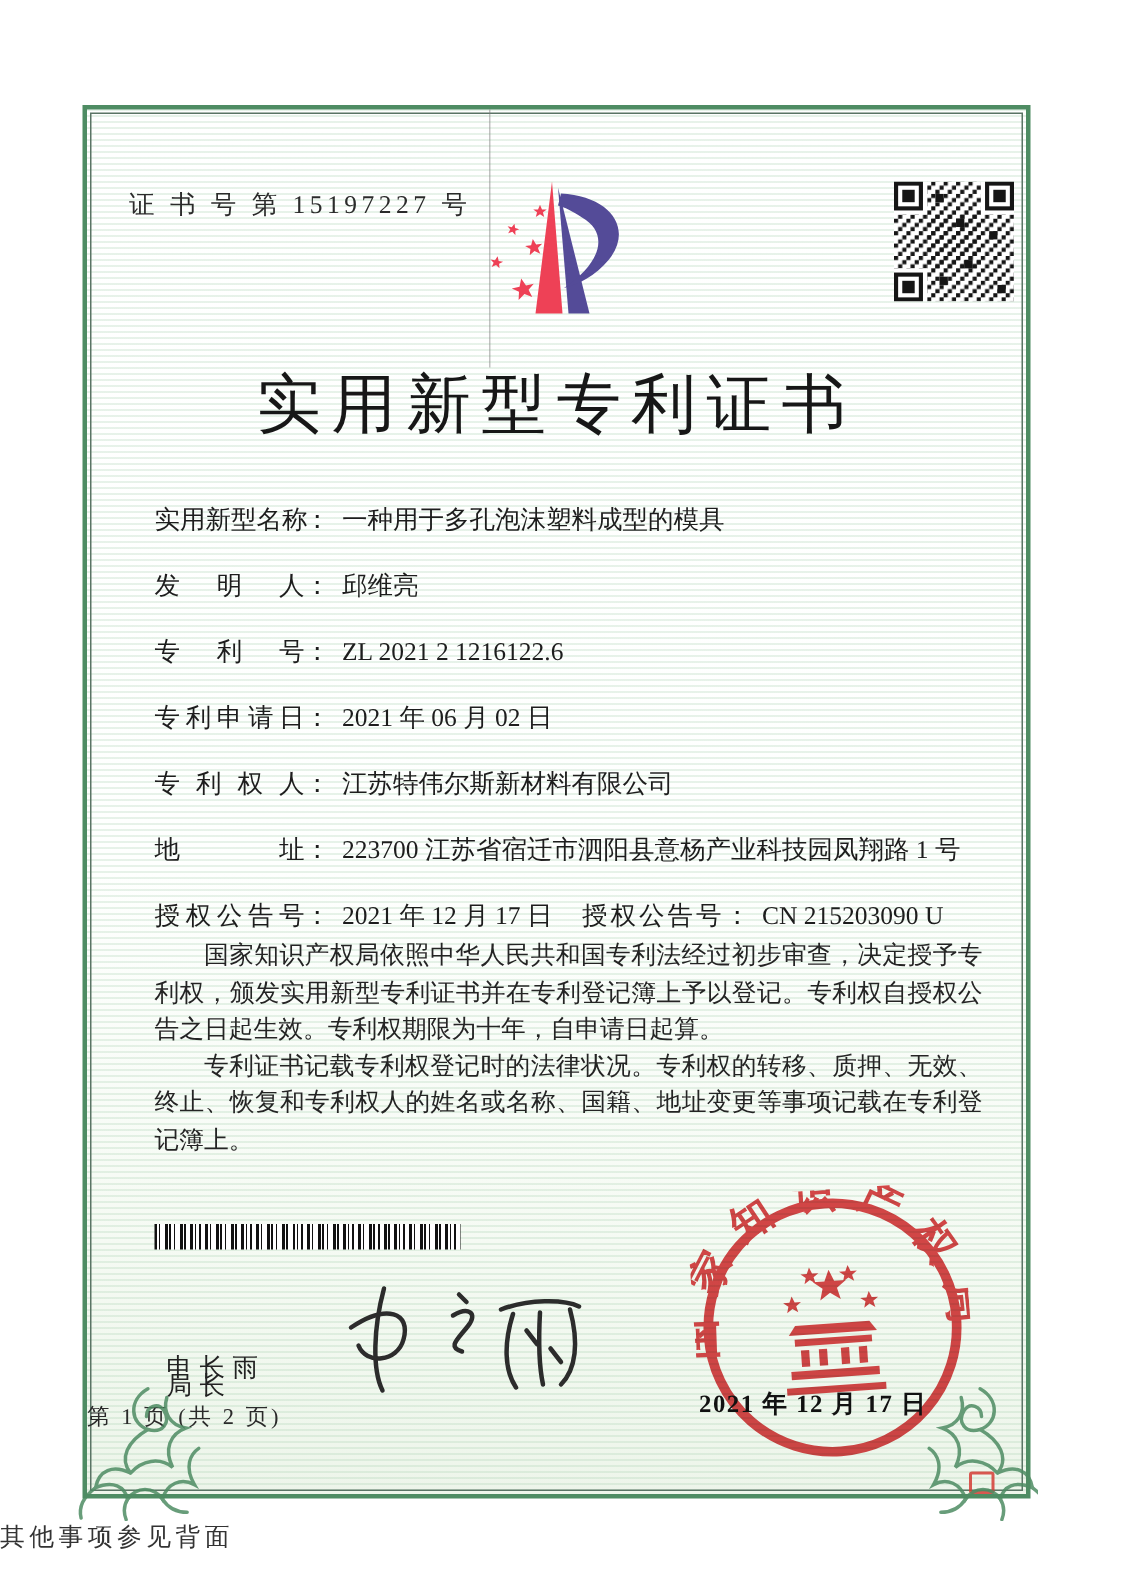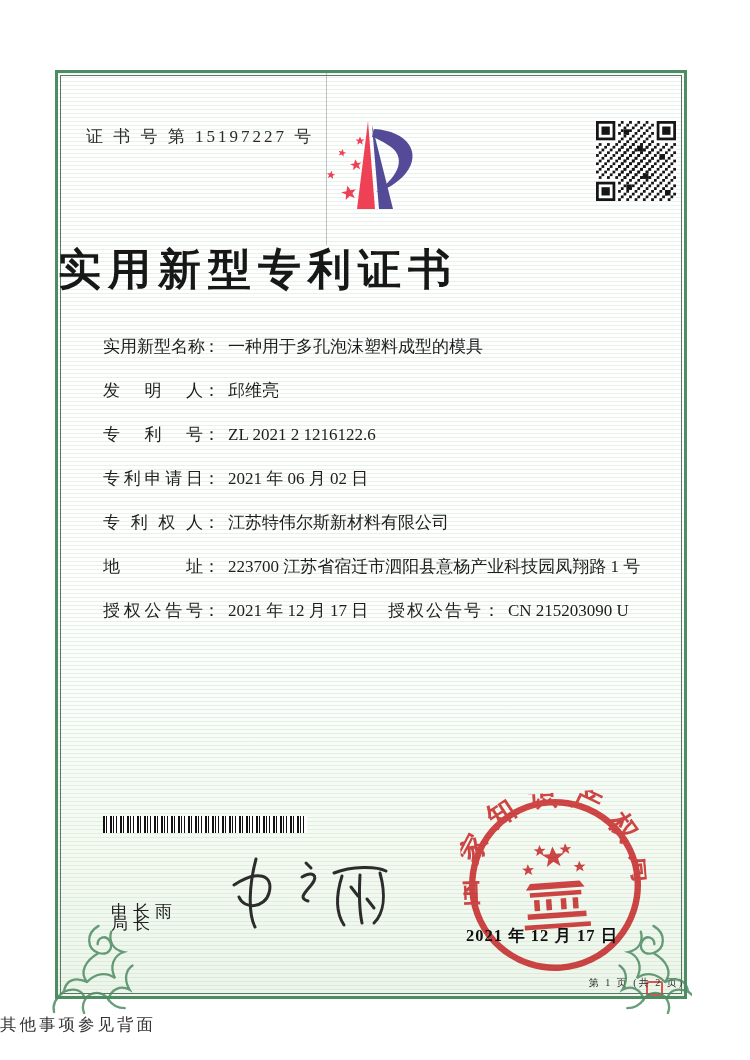--- a/index.html
+++ b/index.html
@@ -9,42 +9,42 @@
   .cert{position:absolute;left:55px;top:70px;width:632px;height:929px;
         border:3px solid #4e8c63;
         background:
           repeating-linear-gradient(180deg, rgba(170,210,178,.28) 0 1px, rgba(255,255,255,0) 1px 4px),
           linear-gradient(180deg,#ffffff 0%,#fefffe 55%,#f5faf3 82%,#edf5ea 100%);
         box-sizing:border-box;}
   .cert-inner{position:absolute;inset:2px;border:1px solid #5a7465;pointer-events:none;}
   .abs{position:absolute;}
   .certno{left:28px;top:52px;font-size:17px;letter-spacing:3px;color:#2b2b2b;}
   .crease{left:268px;top:0;width:1px;height:172px;background:rgba(120,120,120,.45);}
-  .title{left:0;top:168px;width:100%;text-align:left;font-size:43px;font-weight:700;
+  .title{left:0;top:168px;width:100%;text-align:center;font-size:43px;font-weight:400;
          letter-spacing:7px;color:#171717;}
   .row{left:45px;top:0;width:560px;font-size:17px;color:#1d1d1d;white-space:nowrap;}
   .lbl{display:inline-block;width:100px;text-align:justify;text-align-last:justify;vertical-align:top;}
   .lbl2{letter-spacing:2px;}
   .colon{margin-right:8px;}
   .col2{position:absolute;left:285px;top:0;}
   .paras{left:45px;top:552px;width:552px;font-size:16.5px;line-height:24.5px;
          text-align:justify;color:#242424;}
   .paras p{margin:0;text-indent:2em;}
   .barcode{left:45px;top:743px;width:204px;height:17px;
     background:repeating-linear-gradient(90deg,#111 0 2px,#fff 2px 3px,#111 3px 4px,#fff 4px 7px,
       #111 7px 9px,#fff 9px 10px,#111 10px 11px,#fff 11px 13px,#111 13px 14px,#fff 14px 17px);}
   .signer{font-size:17px;letter-spacing:5px;color:#222;}
   .signer-title{left:53px;top:795px;margin-top:44px;}
   .signer-name{left:53px;top:827px;}
   .sig-svg{left:160px;top:778px;}
   .seal{left:405px;top:720px;width:184px;height:184px;mix-blend-mode:multiply;opacity:.93;
         transform:rotate(-4deg);}
   .seal-date{left:408px;top:852px;font-size:16.5px;letter-spacing:1px;color:#111;font-weight:600;z-index:5;}
   .redmark{left:588px;top:908px;width:13px;height:11px;border:2px solid #d43c35;border-radius:2px;opacity:.85;}
-  .pageinfo{left:0;top:903px;width:100%;text-align:right;font-size:10px;letter-spacing:2px;color:#2a2a2a;}
+  .pageinfo{left:0;top:862px;width:100%;text-align:left;font-size:15px;letter-spacing:2px;color:#2a2a2a;}
   .backnote{left:0;top:1014px;width:100%;font-size:16.5px;letter-spacing:3px;color:#333;}
   .flourish{position:absolute;width:98px;height:92px;z-index:4;}
   .fl-left{left:38px;top:922px;}
   .fl-right{left:616px;top:922px;transform:scaleX(-1);}
   .logo{left:248px;top:36px;}
   .qr{left:538px;top:48px;}
 </style>
 </head>
 <body>
 
@@ -129,20 +129,24 @@
     <div class="abs row" style="top:482px">
       <span class="lbl">地址</span><span class="colon">：</span><span>223700 江苏省宿迁市泗阳县意杨产业科技园凤翔路 1 号</span>
     </div>
     <div class="abs row" style="top:526px">
       <span class="lbl">授权公告号</span><span class="colon">：</span><span>2021 年 12 月 17 日</span>
       <span class="col2">
         <span class="lbl2">授权公告号</span><span class="colon">：</span><span>CN 215203090 U</span>
       </span>
     </div>
 
+    <div class="abs paras">
+      <p>国家知识产权局依照中华人民共和国专利法经过初步审查，决定授予专利权，颁发实用新型专利证书并在专利登记簿上予以登记。专利权自授权公告之日起生效。专利权期限为十年，自申请日起算。</p>
+      <p>专利证书记载专利权登记时的法律状况。专利权的转移、质押、无效、终止、恢复和专利权人的姓名或名称、国籍、地址变更等事项记载在专利登记簿上。</p>
+    </div>
 
     <div class="abs barcode"></div>
 
     <div class="abs signer signer-title">局长</div>
     <div class="abs signer signer-name">申长雨</div>
 
     <svg class="abs sig-svg" width="185" height="80" viewBox="0 0 185 80">
       <g fill="none" stroke="#2c2c2c" stroke-width="3" stroke-linecap="round" stroke-linejoin="round">
         <path d="M38 8 C31 34 30 62 37 76"></path>
         <path d="M16 34 C40 18 56 24 51 42 C47 57 26 59 21 46"></path>

